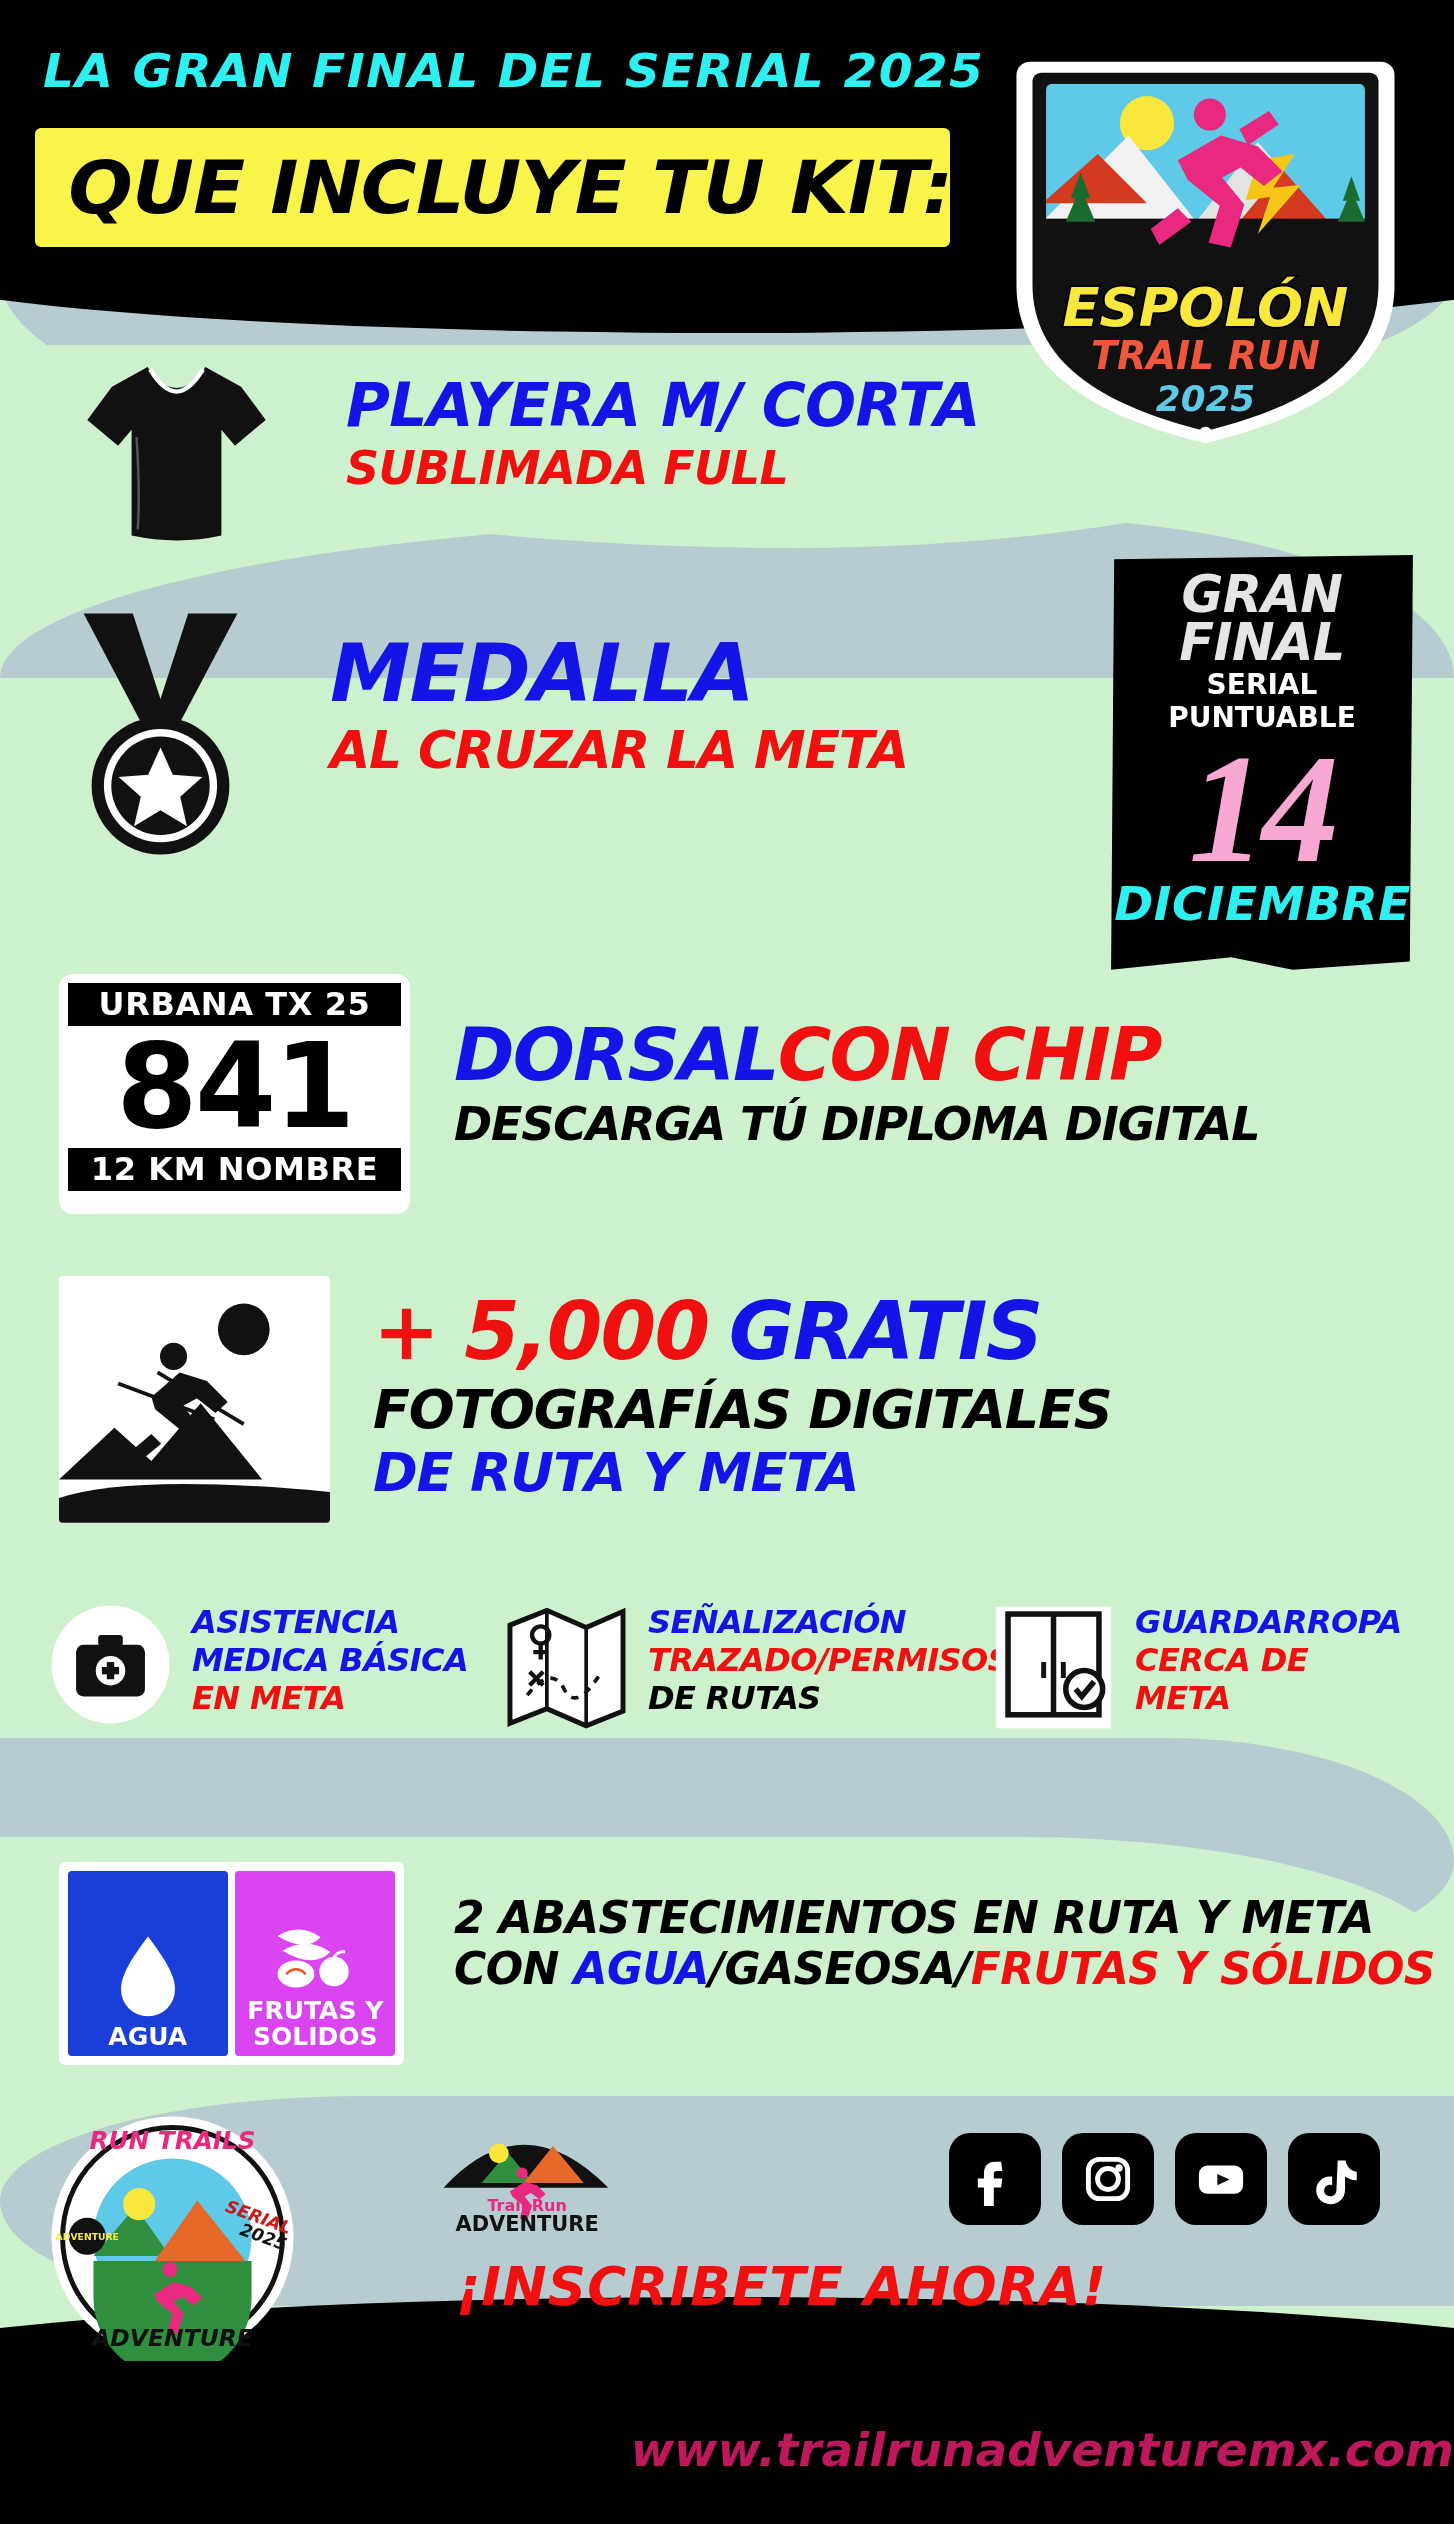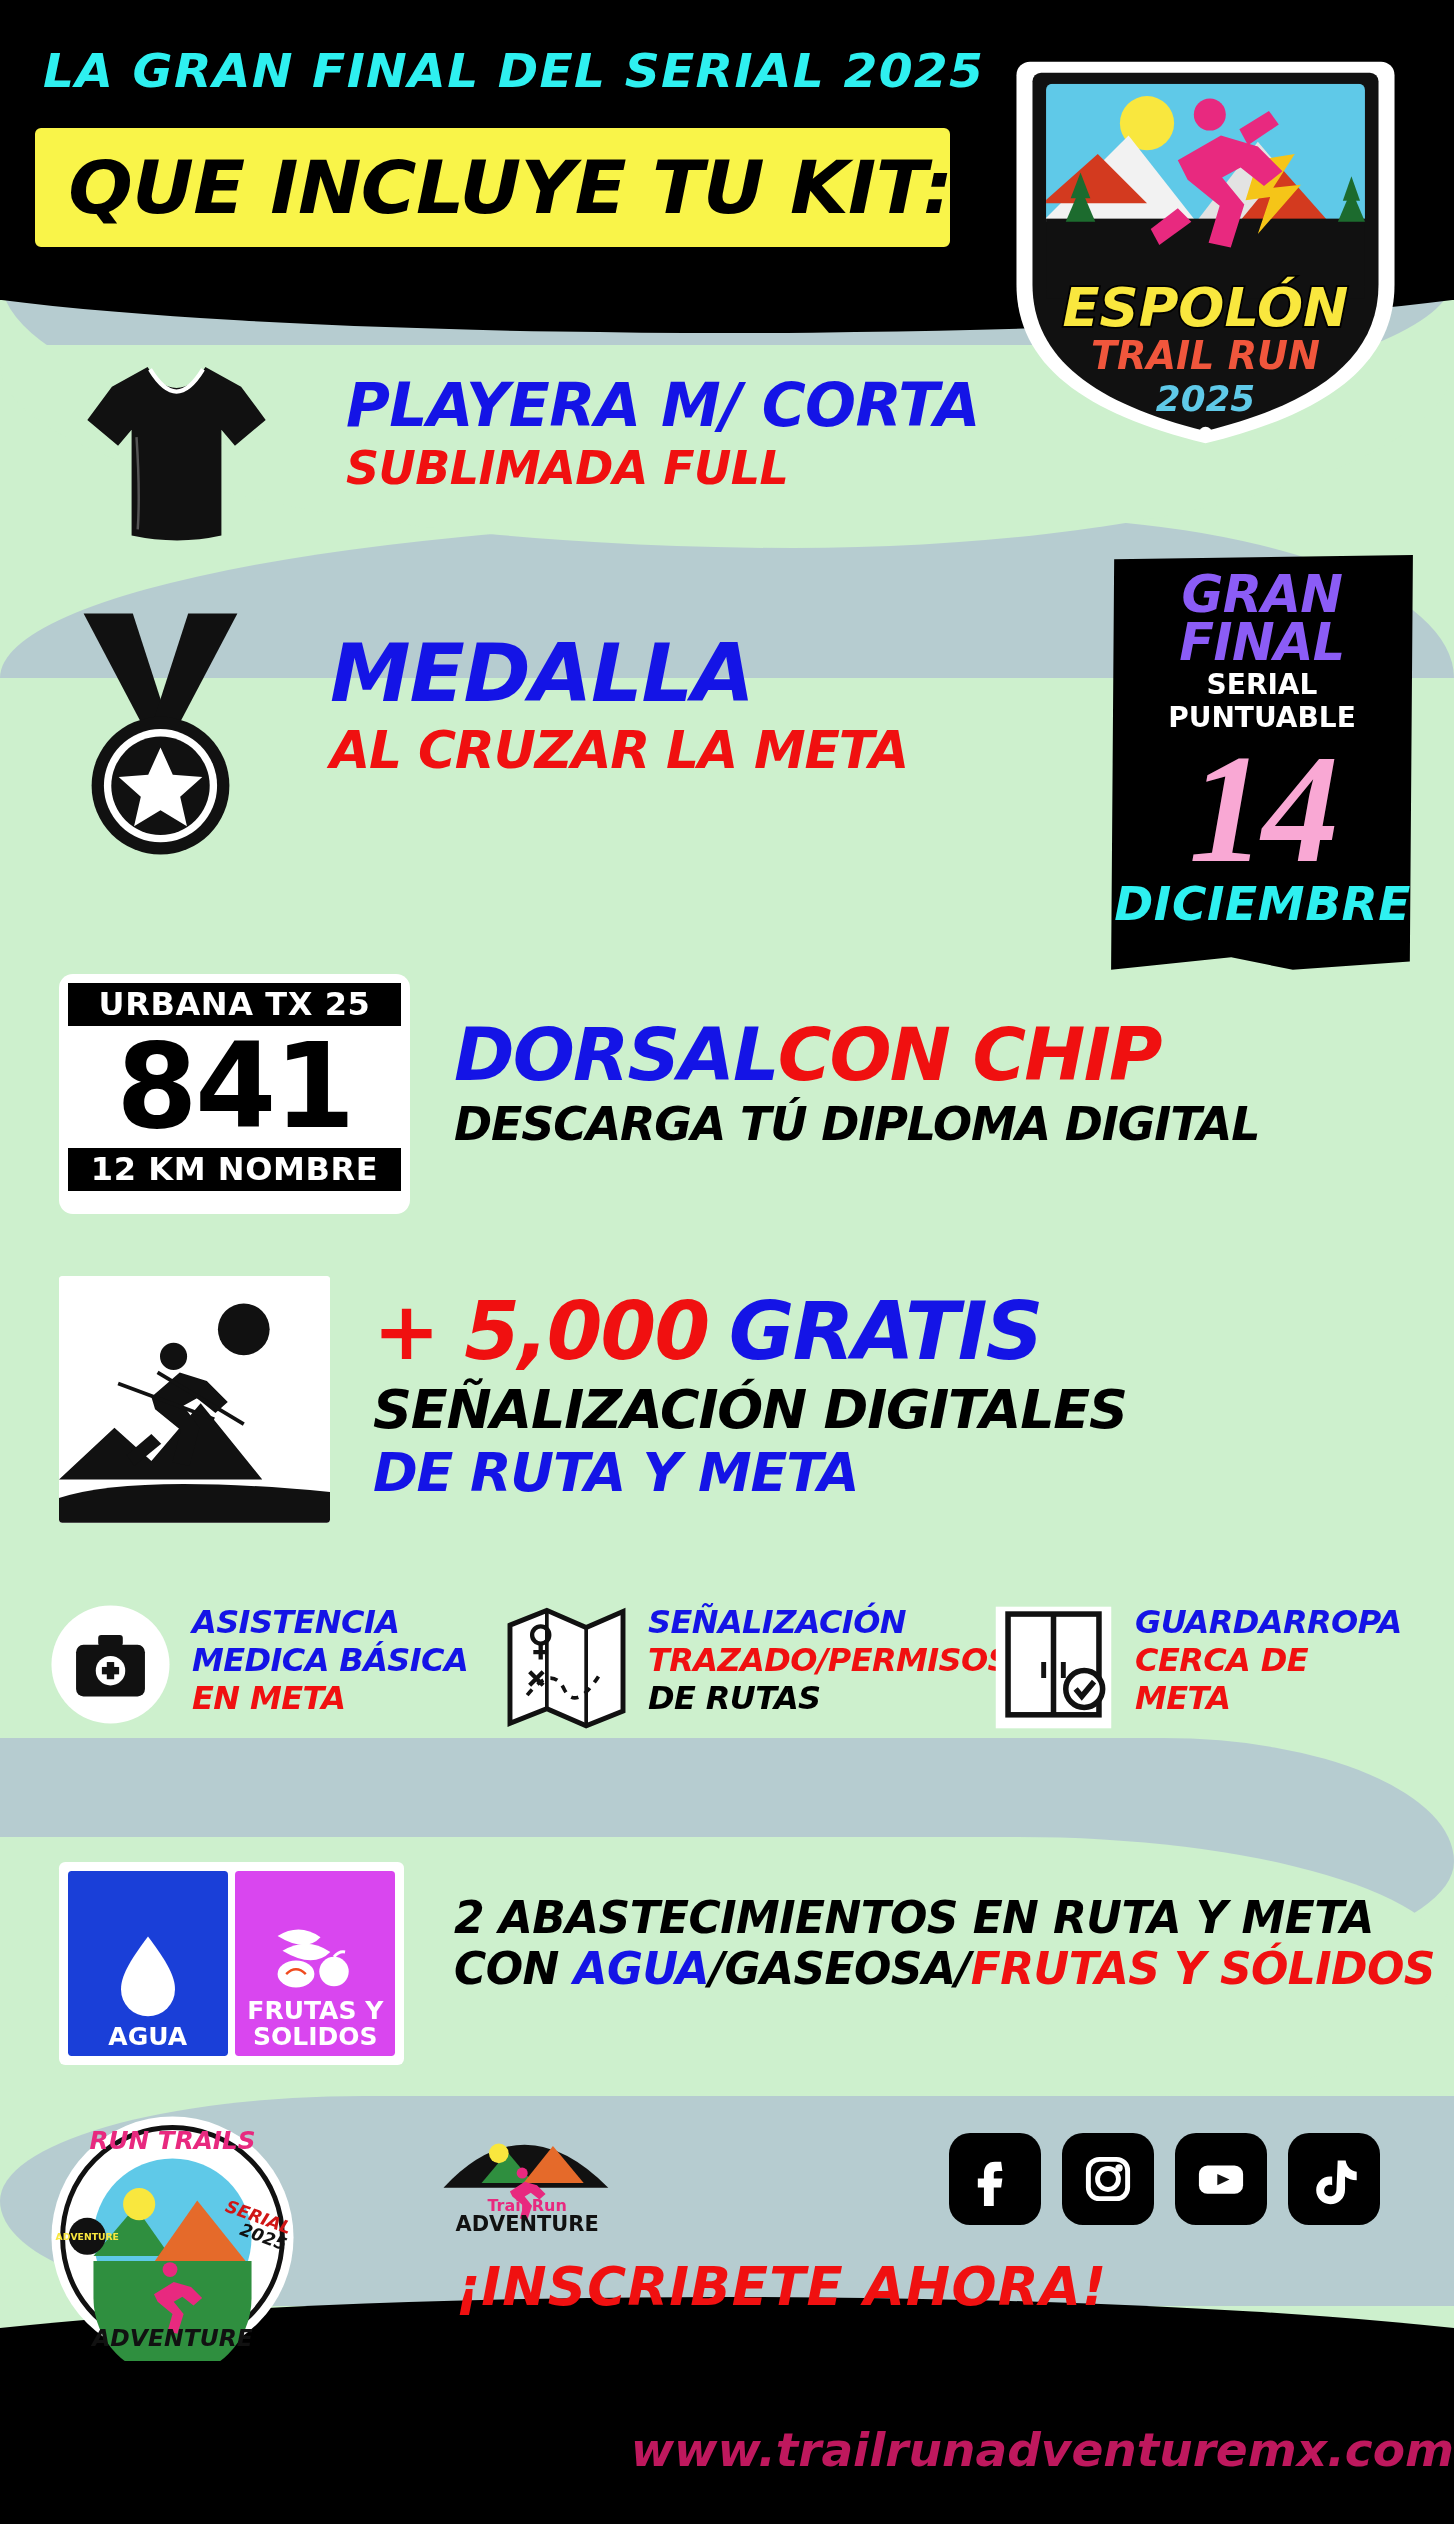--- a/index.html
+++ b/index.html
@@ -102,21 +102,21 @@
     width: 308px; height: 419px;
     background: #000;
     z-index: 5;
     padding: 16px 6.2px 6.2px 6.2px;
     text-align: center;
     clip-path: polygon(2% 1%, 99% 0%, 98% 97%, 60% 99%, 40% 96%, 1% 99%);
   }
   .datecard .gf {
     font-family: "DejaVu Sans", sans-serif;
     font-weight: bold; font-style: italic;
-    color: #8b5cf6; font-size: 51px; line-height: 0.95;
+    color: #e5e5e5; font-size: 51px; line-height: 0.95;
     letter-spacing: -0.6px;
   }
   .datecard .sp {
     font-family: "DejaVu Sans", sans-serif;
     font-weight: bold;
     color: #fff; font-size: 28px; line-height: 1.2; letter-spacing: 0px;
   }
   .datecard .day {
     font-family: Liberation Serif, serif;
     font-weight: bold; font-style: italic;
@@ -368,21 +368,21 @@
         </g>
         <path d="M96 174 L252 232" stroke="#111" stroke-width="6"></path>
         <path d="M160 156 L300 240" stroke="#111" stroke-width="6"></path>
       </svg>
     </div>
     <div class="txt">
       <div class="l1">
         <span class="t-red">+ 5,000</span>
         <span class="t-blue">GRATIS</span>
       </div>
-      <div class="t-black l2">SEÑALIZACIÓN DIGITALES</div>
+      <div class="t-black l2">FOTOGRAFÍAS DIGITALES</div>
       <div class="t-blue l3">DE RUTA Y META</div>
     </div>
   </div>
 
   <div class="row r-serv">
 
     <div class="serv" style="width:456px">
       <span>
         <svg width="123" height="123" viewBox="0 0 200 200">
           <circle cx="100" cy="100" r="96" fill="#fff"></circle>

